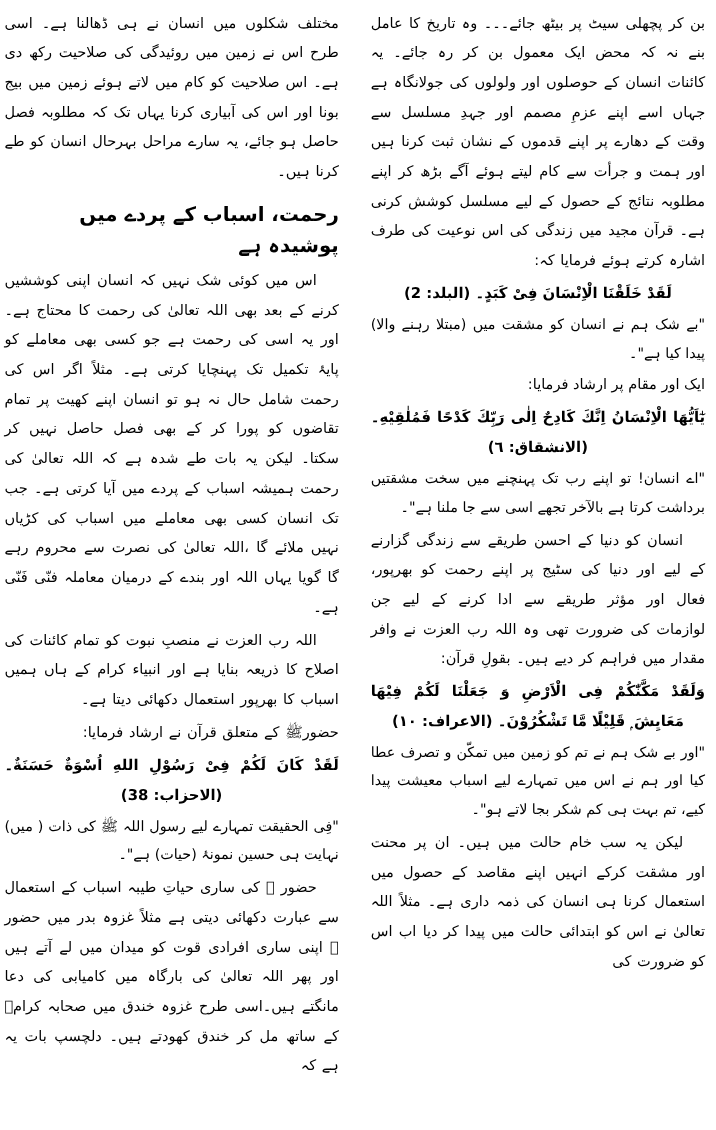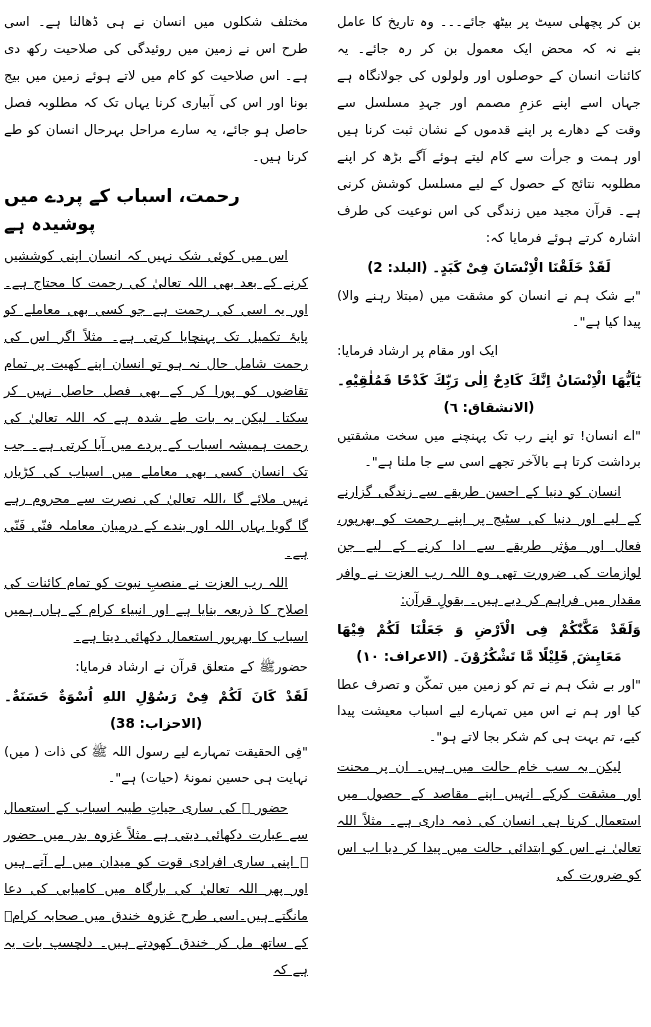--- a/index.html
+++ b/index.html
@@ -38,28 +38,27 @@
     text-align: justify;
     text-align-last: right;
     font-size: 13.2px;
     line-height: 27px;
     letter-spacing: 0px;
     word-spacing: 1px;
     direction: rtl;
   }
   p.para.indent {
     text-indent: 20px;
-    text-decoration: underline;
   }
   h2.heading {
     margin: 12px 0 4px 0;
     font-size: 18px;
     font-weight: bold;
     line-height: 28px;
-    text-align: left;
+    text-align: right;
     direction: rtl;
   }
   p.ayat-ref {
     margin: 3px 0 2px 0;
     font-size: 13.5px;
     line-height: 27px;
     text-align: justify;
     text-align-last: center;
     font-weight: bold;
     direction: rtl;
@@ -69,21 +68,21 @@
     font-size: 13px;
     line-height: 26px;
     text-align: justify;
     text-align-last: right;
     direction: rtl;
   }
   p.center-line {
     margin: 0 0 3px 0;
     font-size: 13.2px;
     line-height: 26px;
-    text-align: left;
+    text-align: right;
     direction: rtl;
   }
 </style>
 </head>
 <body>
 
 <div class="page">
 
   <div class="column">
     <p class="para">مختلف شکلوں میں انسان نے ہی ڈھالنا ہے۔ اسی طرح اس نے زمین میں روئیدگی کی صلاحیت رکھ دی ہے۔ اس صلاحیت کو کام میں لاتے ہوئے زمین میں بیج بونا اور اس کی آبیاری کرنا یہاں تک کہ مطلوبہ فصل حاصل ہو جائے، یہ سارے مراحل بہرحال انسان کو طے کرنا ہیں۔</p>

